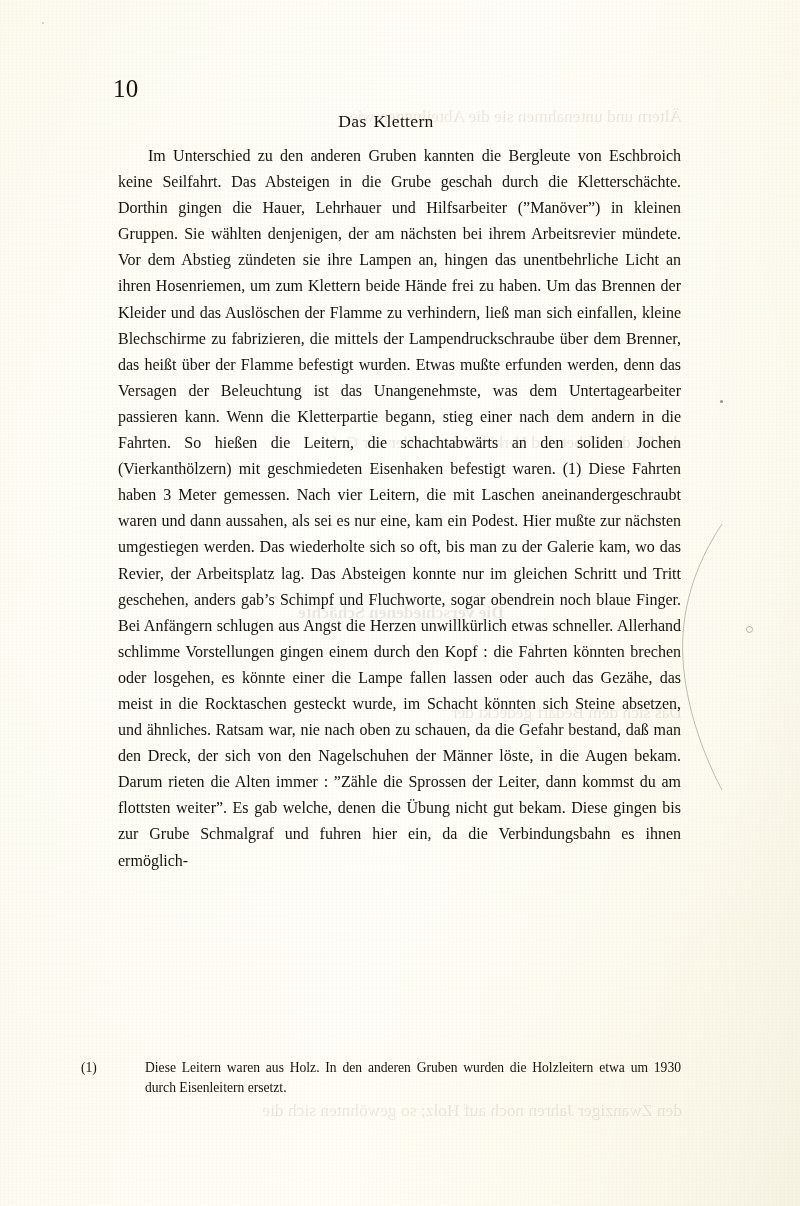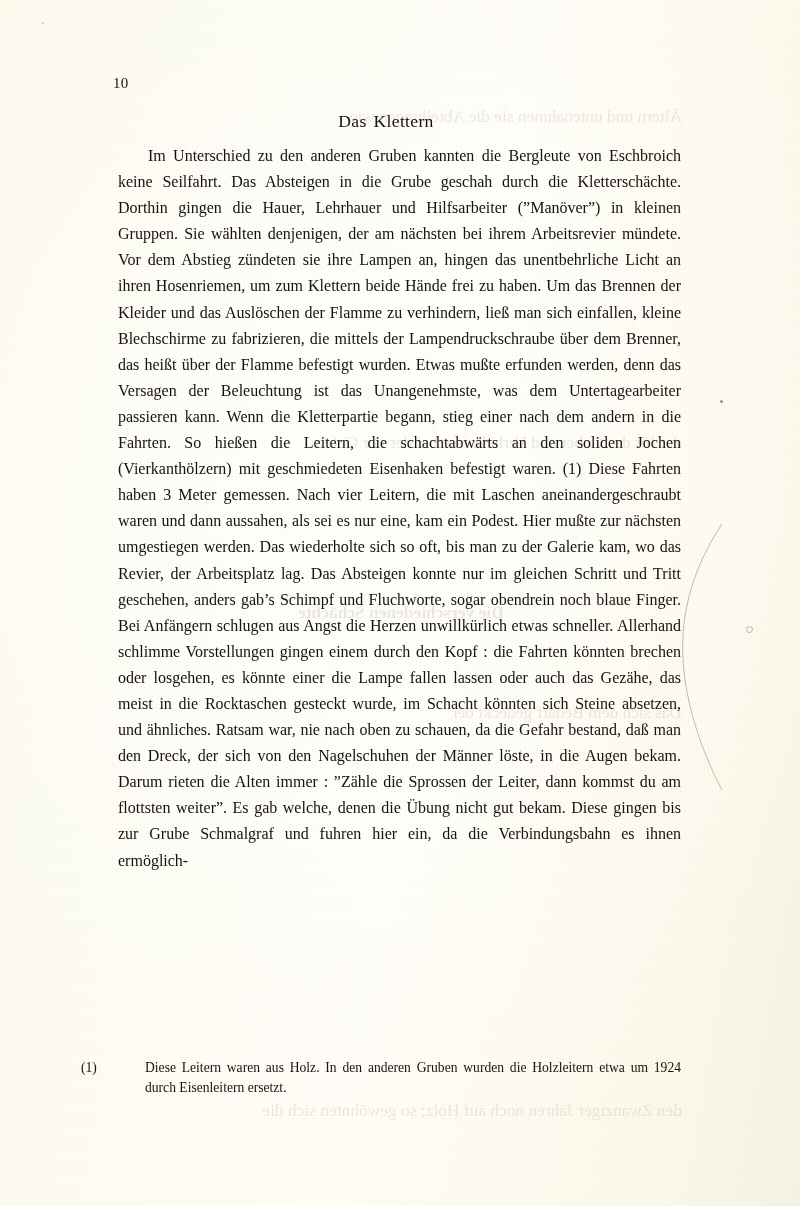--- a/index.html
+++ b/index.html
@@ -91,21 +91,21 @@
 
   .content {
     position: relative;
     z-index: 5;
   }
 
   .folio {
     position: absolute;
     left: 113px;
     top: 76px;
-    font-size: 15px;
+    font-size: 25px;
     line-height: 1;
     letter-spacing: .2px;
   }
 
   .chapter-title {
     position: absolute;
     left: 105px;
     top: 99px;
     width: 562px;
     text-align: center;
@@ -175,17 +175,17 @@
 
   <div class="content">
 
     <div class="folio">10</div>
 
     <h1 class="chapter-title"><span>Das</span><span class="word-gap"></span><span>Klettern</span></h1>
 
     <div class="body-text"><span class="indent"></span><span>Im Unterschied zu den anderen Gruben kannten die Bergleute von Eschbroich keine Seilfahrt. Das Absteigen in die Grube geschah durch die Kletterschächte. Dorthin gingen die Hauer, Lehrhauer und Hilfsarbeiter (”Manöver”) in kleinen Gruppen. Sie wählten denjenigen, der am nächsten bei ihrem Arbeitsrevier mündete. Vor dem Abstieg zündeten sie ihre Lampen an, hingen das unentbehrliche Licht an ihren Hosenriemen, um zum Klettern beide Hände frei zu haben. Um das Brennen der Kleider und das Auslöschen der Flamme zu verhindern, ließ man sich einfallen, kleine Blechschirme zu fabrizieren, die mittels der Lampendruckschraube über dem Brenner, das heißt über der Flamme befestigt wurden. Etwas mußte erfunden werden, denn das Versagen der Beleuchtung ist das Unangenehmste, was dem Untertagearbeiter passieren kann. Wenn die Kletterpartie begann, stieg einer nach dem andern in die Fahrten. So hießen die Leitern, die schachtabwärts an den soliden Jochen (Vierkanthölzern) mit geschmiedeten Eisenhaken befestigt waren. (1) Diese Fahrten haben 3 Meter gemessen. Nach vier Leitern, die mit Laschen aneinandergeschraubt waren und dann aussahen, als sei es nur eine, kam ein Podest. Hier mußte zur nächsten umgestiegen werden. Das wiederholte sich so oft, bis man zu der Galerie kam, wo das Revier, der Arbeitsplatz lag. Das Absteigen konnte nur im gleichen Schritt und Tritt geschehen, anders gab’s Schimpf und Fluchworte, sogar obendrein noch blaue Finger. Bei Anfängern schlugen aus Angst die Herzen unwillkürlich etwas schneller. Allerhand schlimme Vorstellungen gingen einem durch den Kopf : die Fahrten könnten brechen oder losgehen, es könnte einer die Lampe fallen lassen oder auch das Gezähe, das meist in die Rocktaschen gesteckt wurde, im Schacht könnten sich Steine absetzen, und ähnliches. Ratsam war, nie nach oben zu schauen, da die Gefahr bestand, daß man den Dreck, der sich von den Nagelschuhen der Männer löste, in die Augen bekam. Darum rieten die Alten immer : ”Zähle die Sprossen der Leiter, dann kommst du am flottsten weiter”. Es gab welche, denen die Übung nicht gut bekam. Diese gingen bis zur Grube Schmalgraf und fuhren hier ein, da die Verbindungsbahn es ihnen ermöglich-</span></div>
 
     <div class="footnote">
-      <span class="fn-body"><span class="fn-marker">(1)</span><span>Diese Leitern waren aus Holz. In den anderen Gruben wurden die Holzleitern etwa um 1924 durch Eisenleitern ersetzt.</span></span>
+      <span class="fn-body"><span class="fn-marker">(1)</span><span>Diese Leitern waren aus Holz. In den anderen Gruben wurden die Holzleitern etwa um 1930 durch Eisenleitern ersetzt.</span></span>
     </div>
 
   </div>
 </div>
 
 </body></html>

